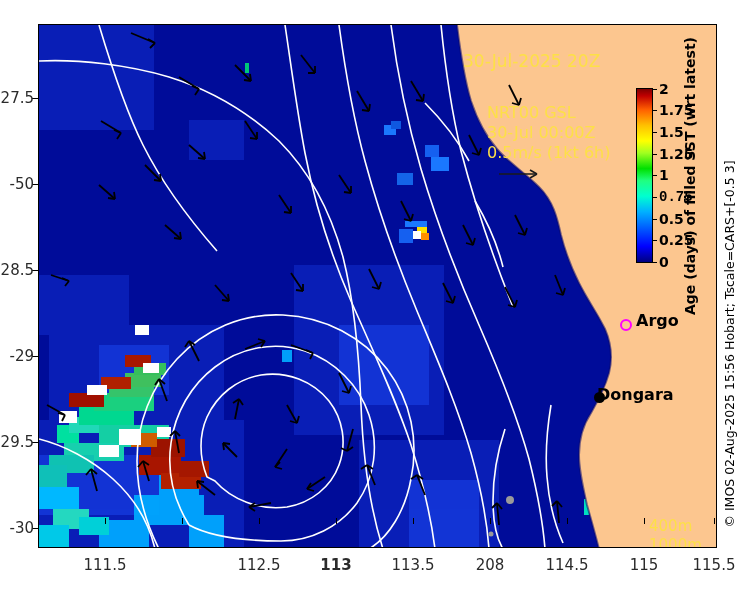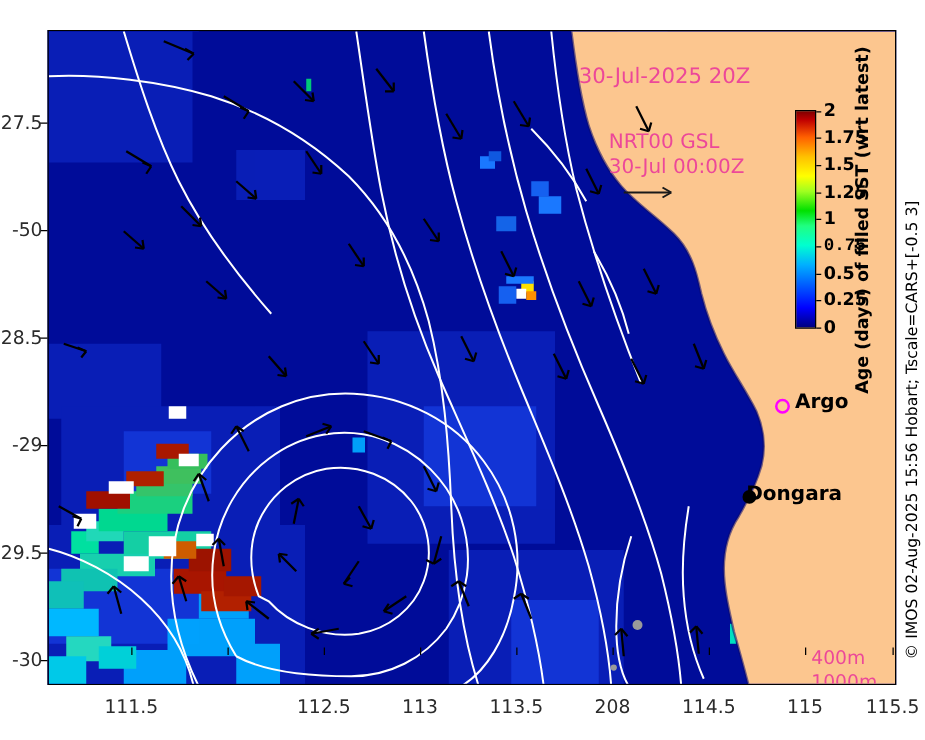--- a/index.html
+++ b/index.html
@@ -32,21 +32,21 @@
           #00007f 0%,   #0000ff 9%,  #0060ff 20%, #00b0ff 29%,
           #00ffd0 38%,  #20ff80 47%, #00e000 54%, #a0ff20 63%,
           #ffff00 70%,  #ffc000 79%, #ff6000 88%, #c00000 96%, #7f0000 100%);}
   .cbar-tick{position:absolute;left:653px;width:4px;height:1px;background:#000;}
   .cbar-lab{position:absolute;left:659px;font-size:14px;font-weight:bold;color:#000;
             transform:translateY(-50%);white-space:nowrap;}
   #cbar-title{position:absolute;left:690px;top:176px;font-size:14px;font-weight:bold;
               color:#000;white-space:nowrap;transform:translate(-50%,-50%) rotate(-90deg);}
 
   
-  .anno{position:absolute;color:#ec4899;white-space:nowrap;}
+  .anno{position:absolute;color:#fde047;white-space:nowrap;}
   #date-stamp{left:424px;top:26px;font-size:17px;}
   #prod-block{left:448px;top:78px;font-size:16px;line-height:20px;}
   #scale-block{left:610px;top:492px;font-size:15px;line-height:19px;}
 
   .place-lab{position:absolute;font-size:16px;font-weight:bold;color:#000;white-space:nowrap;}
   .dot{position:absolute;border-radius:50%;}
 
   
   #credit{position:absolute;left:729px;top:344px;font-size:12.5px;color:#000;
           white-space:nowrap;transform:translate(-50%,-50%) rotate(-90deg);}
@@ -322,20 +322,21 @@
         <circle cx="452" cy="509" r="2.5" fill="#9a9a9a"></circle>
 
       </g>
     </svg>
 
     <div class="anno" id="date-stamp">30-Jul-2025 20Z</div>
 
     <div class="anno" id="prod-block">
       <div>NRT00 GSL</div>
       <div>30-Jul 00:00Z</div>
+      <div>0.5m/s (1kt 6h)</div>
       <svg width="60" height="16" style="display:block;margin-top:3px;margin-left:10px;">
         <path d="M 2,8 L 40,8" stroke="#1a1a1a" stroke-width="1.6" fill="none"></path>
         <path d="M 40,8 l -7,-4 M 40,8 l -7,4" stroke="#1a1a1a" stroke-width="1.6" fill="none"></path>
       </svg>
     </div>
 
     <div class="dot" style="left:581px;top:294px;width:8px;height:8px;border:2px solid #ff00ff;background:transparent;"></div>
     <div class="place-lab" style="left:597px;top:286px;">Argo</div>
 
     <div class="dot" style="left:555px;top:367px;width:11px;height:11px;background:#000;"></div>
@@ -356,21 +357,21 @@
     <div class="tick xtick" style="left:336px;"></div>
     <div class="tick xtick" style="left:413px;"></div>
     <div class="tick xtick" style="left:490px;"></div>
     <div class="tick xtick" style="left:567px;"></div>
     <div class="tick xtick" style="left:644px;"></div>
     <div class="tick xtick" style="left:714px;"></div>
 
     <div class="xtick-lab" style="left:105px;">111.5</div>
     <div class="xtick-lab" style="left:182px;margin-top:39px;">112</div>
     <div class="xtick-lab" style="left:259px;">112.5</div>
-    <div class="xtick-lab" style="left:336px;">113</div>
+    <div class="xtick-lab" style="left:336px;font-weight:bold;">113</div>
     <div class="xtick-lab" style="left:413px;">113.5</div>
     <div class="xtick-lab" style="left:490px;">208</div>
     <div class="xtick-lab" style="left:567px;">114.5</div>
     <div class="xtick-lab" style="left:644px;">115</div>
     <div class="xtick-lab" style="left:714px;">115.5</div>
   </div>
 
   <div>
     <div class="tick ytick" style="top:98px;"></div>
     <div class="tick ytick" style="top:184px;"></div>

